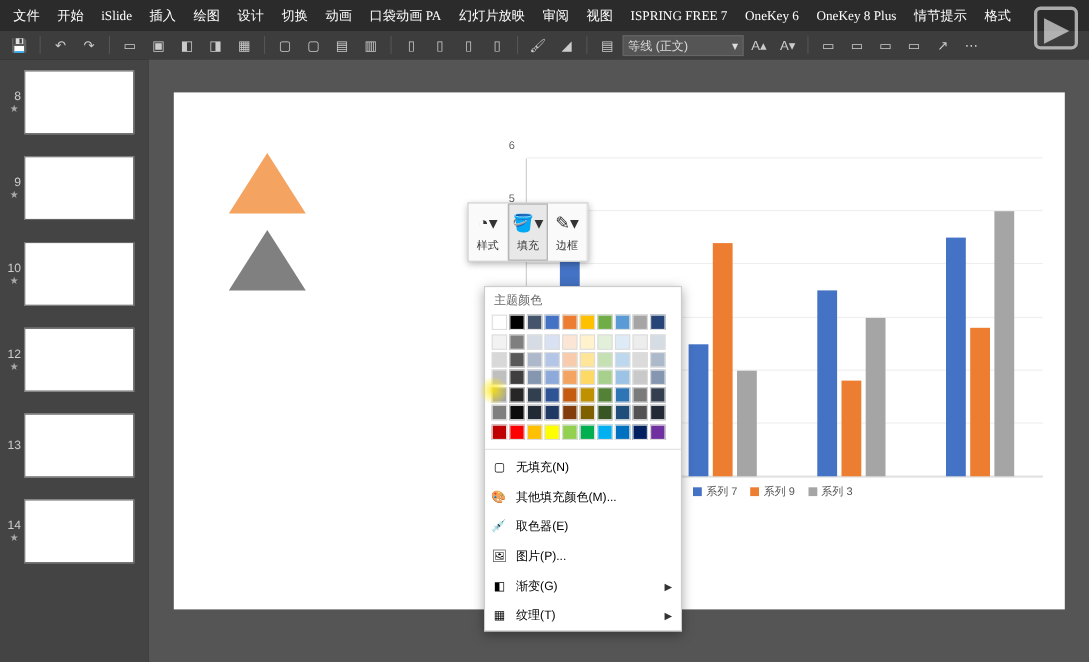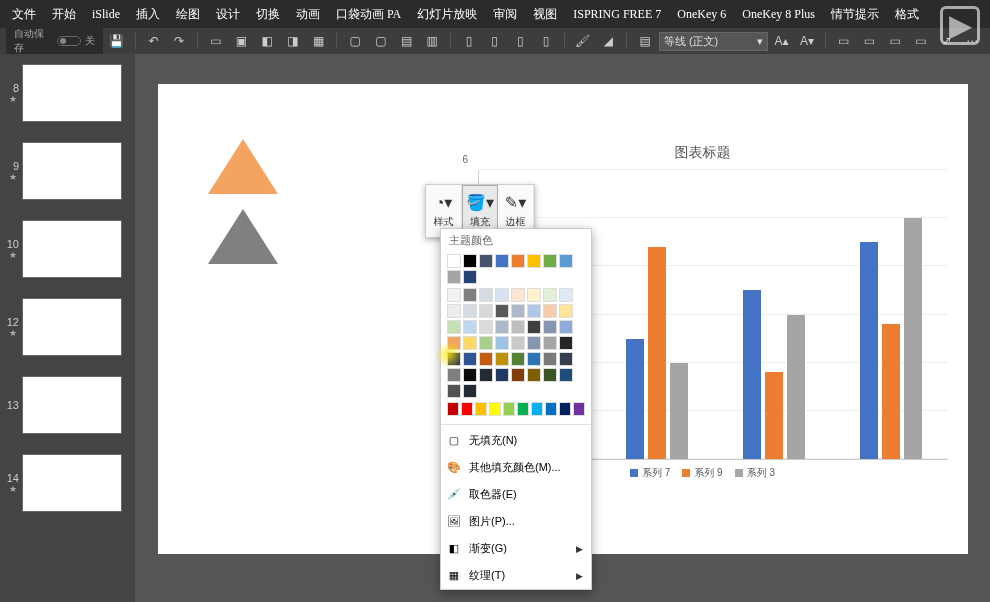--- a/index.html
+++ b/index.html
@@ -28,21 +28,21 @@
 
 .triangle { width: 0; height: 0; border-left: 35px solid transparent; border-right: 35px solid transparent; position: absolute; }
 .tri-orange { border-bottom: 55px solid #f4a460; left: 50px; top: 55px; }
 .tri-gray { border-bottom: 55px solid #808080; left: 50px; top: 125px; }
 
 .mini-toolbar { position: absolute; left: 290px; top: 130px; background: #fafafa; border: 1px solid #ccc; display: flex; box-shadow: 0 2px 6px rgba(0,0,0,0.3); z-index: 10; }
 .mini-toolbar .mbtn { width: 36px; height: 52px; display: flex; flex-direction: column; align-items: center; justify-content: center; font-size: 10px; color: #333; cursor: pointer; border-right: 1px solid #e5e5e5; }
 .mini-toolbar .mbtn.active { background: #e8e8e8; border: 1px solid #aaa; }
 .mini-toolbar .micon { font-size: 16px; margin-bottom: 3px; position: relative; }
 
-.color-popup { position: absolute; left: 305px; top: 174px; width: 152px; background: #fff; border: 1px solid #ccc; box-shadow: 0 3px 10px rgba(0,0,0,0.35); z-index: 20; font-size: 11px; }
+.color-popup { position: absolute; left: 305px; top: 206px; width: 180px; background: #fff; border: 1px solid #ccc; box-shadow: 0 3px 10px rgba(0,0,0,0.35); z-index: 20; font-size: 11px; }
 .color-popup .section-title { padding: 4px 8px; color: #666; }
 .color-grid { padding: 2px 6px; display: flex; flex-wrap: wrap; gap: 2px; }
 .color-swatch { width: 14px; height: 14px; border: 1px solid #ddd; cursor: pointer; }
 .color-grid.theme-row { margin-bottom: 2px; }
 .color-grid.shades { padding-top: 0; }
 .std-row { padding: 2px 6px 6px 6px; display: flex; gap: 2px; }
 .menu-item { padding: 6px 8px 6px 28px; position: relative; cursor: pointer; display: flex; justify-content: space-between; align-items: center; }
 .menu-item .mi-icon { position: absolute; left: 6px; width: 14px; height: 14px; display: flex; align-items: center; justify-content: center; }
 .menu-item .arrow { color: #333; font-size: 9px; }
 .popup-sep { height: 1px; background: #e0e0e0; margin: 2px 0; }
@@ -84,25 +84,20 @@
     <span class="item">审阅</span>
     <span class="item">视图</span>
     <span class="item">ISPRING FREE 7</span>
     <span class="item">OneKey 6</span>
     <span class="item">OneKey 8 Plus</span>
     <span class="item">情节提示</span>
     <span class="item">格式</span>
   </div>
 
 <div class="toolbar">
-  <div class="autosave">
-    <span>自动保存</span>
-    <span class="toggle"></span>
-    <span>关</span>
-  </div>
   <span class="tbtn">💾</span>
   <span class="sep"></span>
   <span class="tbtn">↶</span>
   <span class="tbtn">↷</span>
   <span class="sep"></span>
   <span class="tbtn">▭</span>
   <span class="tbtn">▣</span>
   <span class="tbtn">◧</span>
   <span class="tbtn">◨</span>
   <span class="tbtn">▦</span>
@@ -180,21 +175,20 @@
         <div class="slide"></div>
       </div>
     </div>
 
   <div class="canvas-area">
     <div class="slide-canvas">
       <div class="triangle tri-orange"></div>
       <div class="triangle tri-gray"></div>
 
       <div class="chart-area">
-        <div class="chart-title">图表标题</div>
         <div class="chart-plot">
             <div class="y-tick" style="bottom: 0%;">0</div>
             <div class="gridline" style="bottom: 0%;"></div>
             <div class="y-tick" style="bottom: 16.6667%;">1</div>
             <div class="gridline" style="bottom: 16.6667%;"></div>
             <div class="y-tick" style="bottom: 33.3333%;">2</div>
             <div class="gridline" style="bottom: 33.3333%;"></div>
             <div class="y-tick" style="bottom: 50%;">3</div>
             <div class="gridline" style="bottom: 50%;"></div>
             <div class="y-tick" style="bottom: 66.6667%;">4</div>

